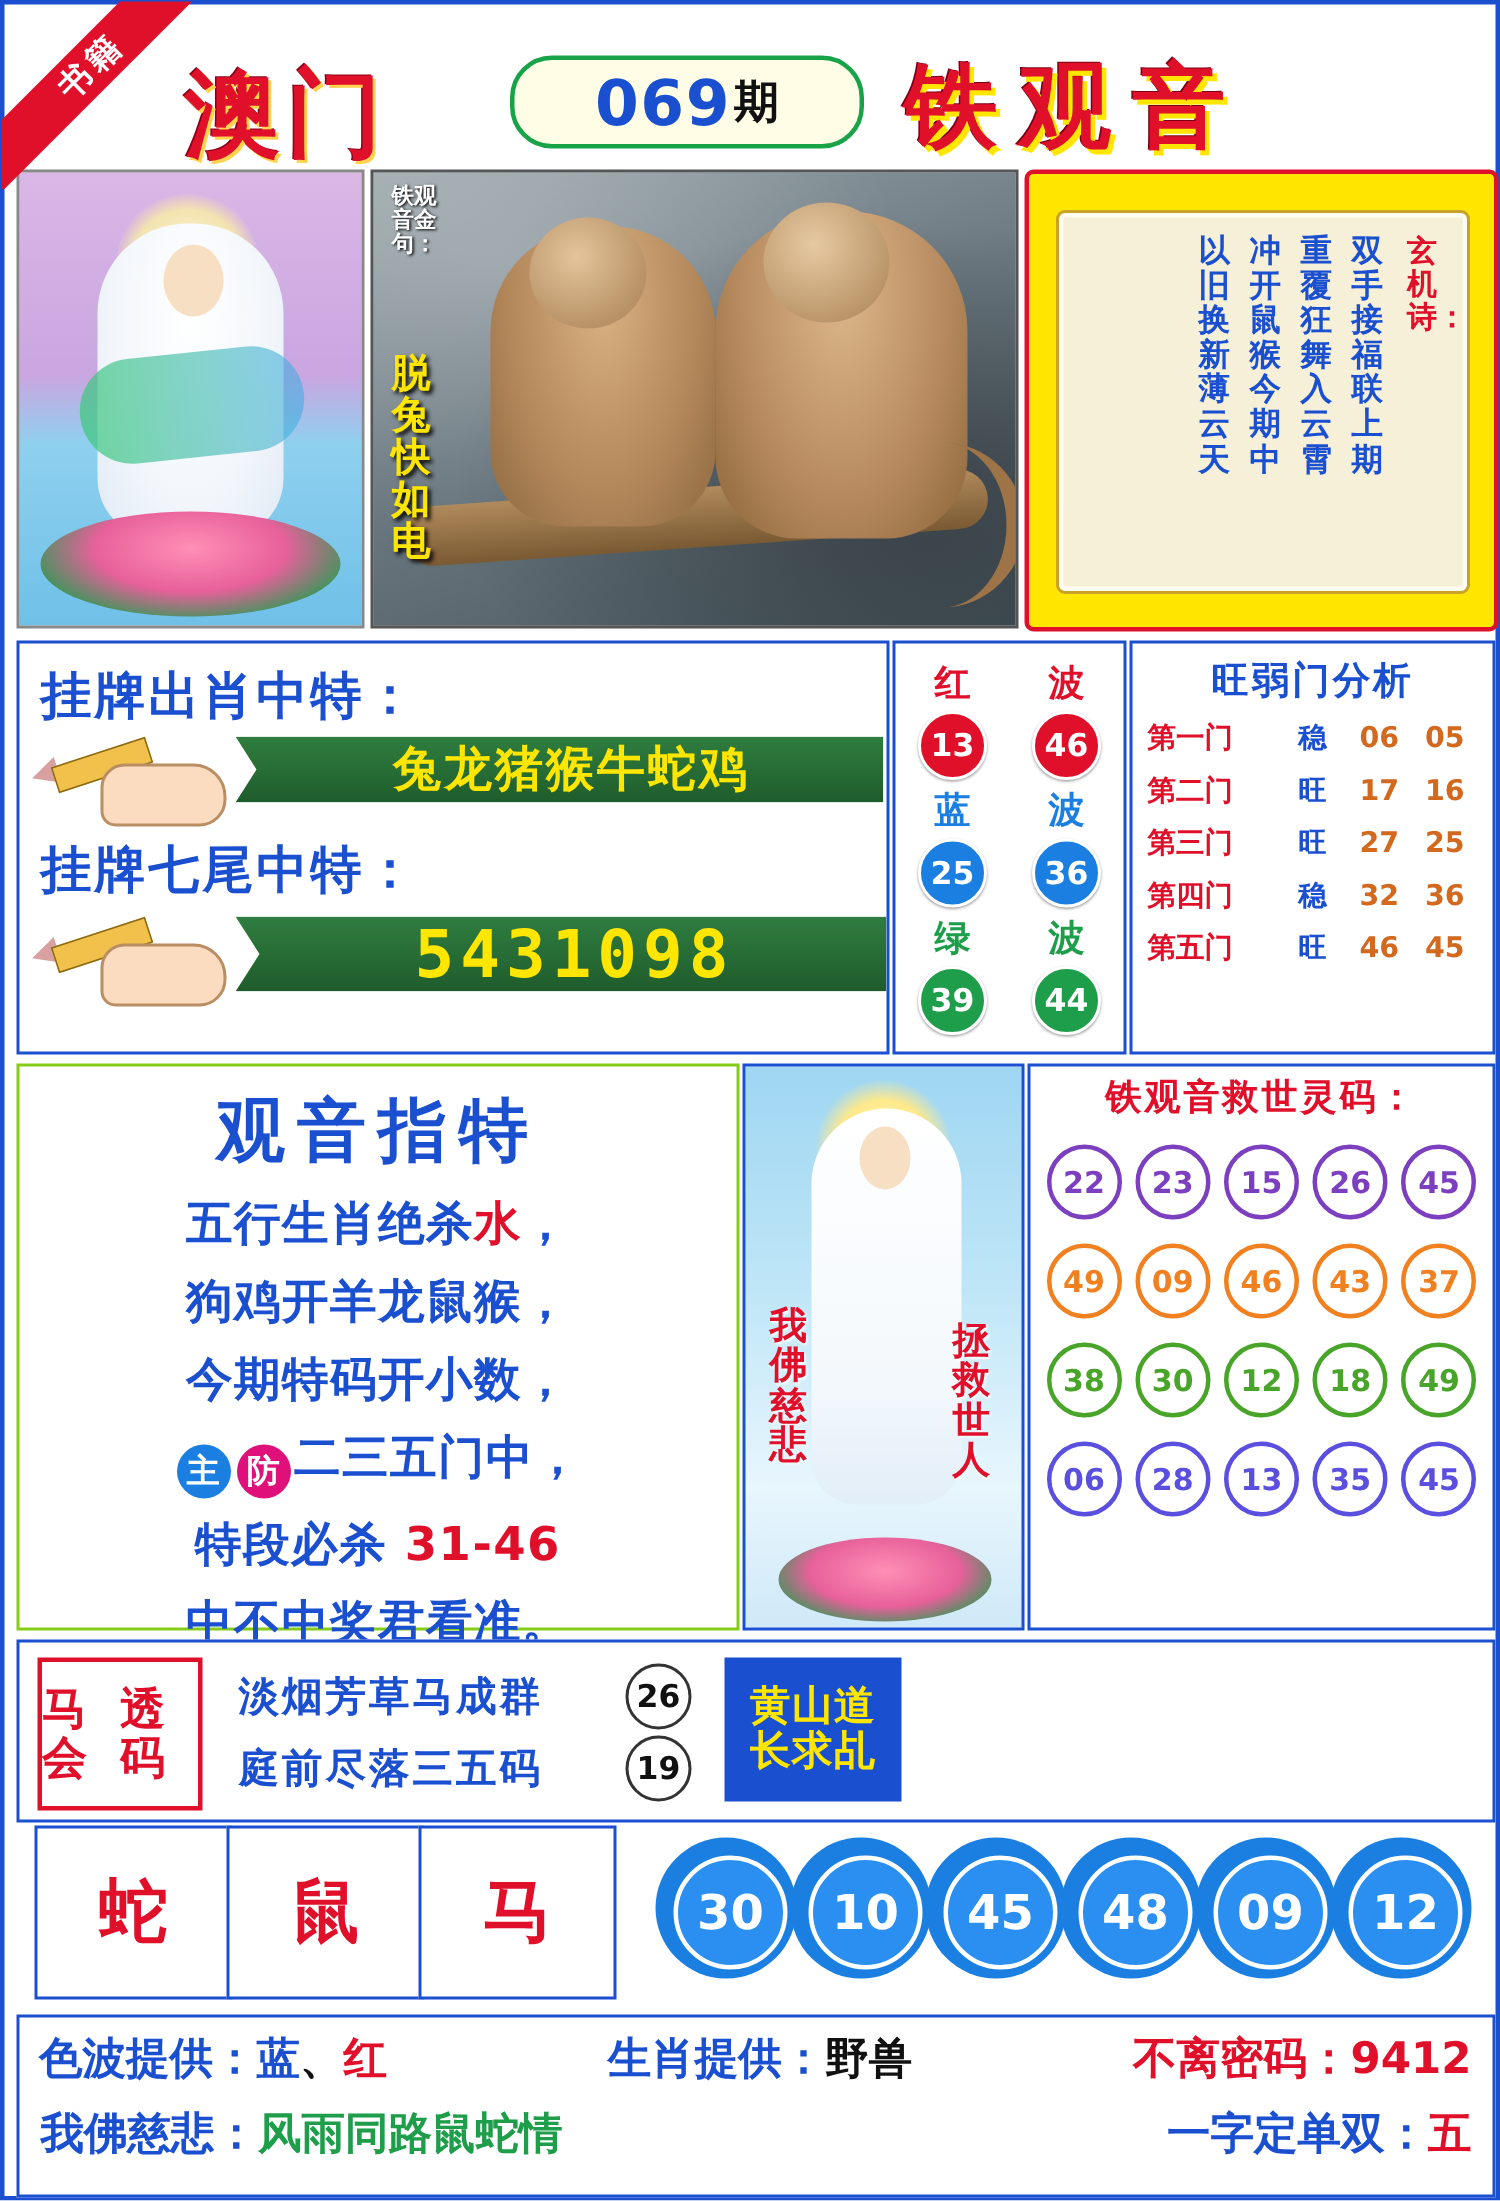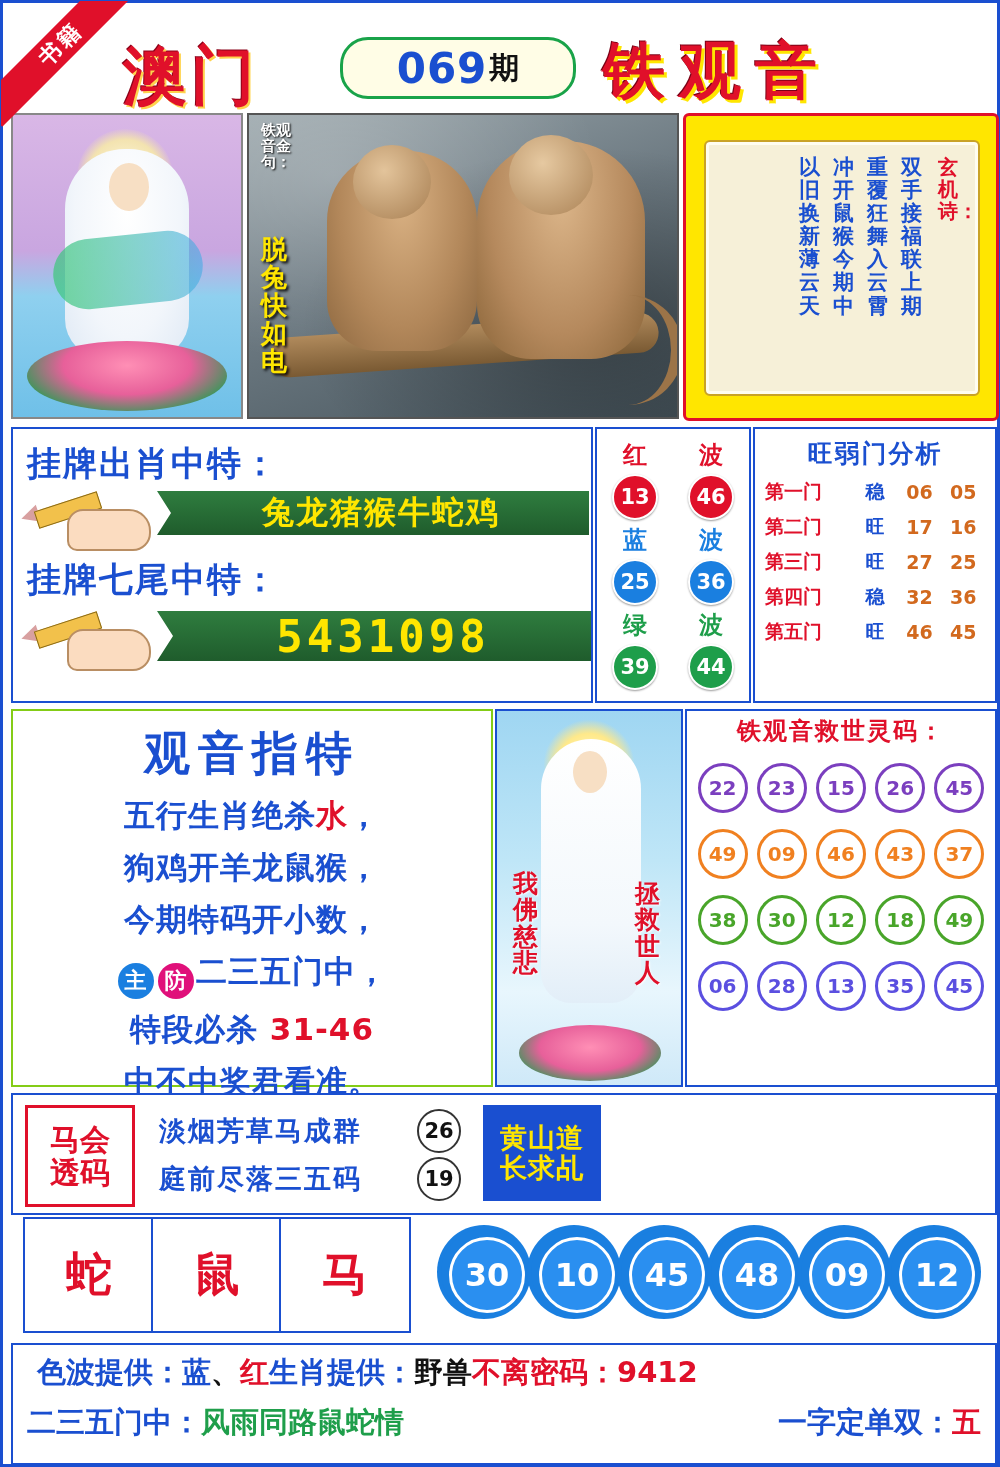--- a/index.html
+++ b/index.html
@@ -228,21 +228,21 @@
   }
   .cb-purple{border:3px solid #7b3fbf;color:#7b3fbf;}
   .cb-orange{border:3px solid #f08020;color:#f08020;}
   .cb-green{border:3px solid #49a52a;color:#49a52a;}
   .cb-violet{border:3px solid #5b4fe0;color:#5b4fe0;}
   
   .sec4{position:absolute;left:8px;top:1090px;width:982px;height:244px;}
   .s4-box{position:absolute;left:0;top:0;width:982px;height:118px;border:2px solid #1a4fd0;background:#fff;}
   .mh-tag{
     position:absolute;left:12px;top:10px;width:104px;height:96px;border:3px solid #e0102a;
-    display:flex;flex-direction:column;align-items:center;justify-content:center;
+    display:flex;flex-direction:row;align-items:center;justify-content:center;
     color:#e0102a;font-size:30px;font-weight:bold;line-height:1.1;
   }
   .mh-line{position:absolute;font-size:27px;font-weight:bold;color:#1a4fd0;letter-spacing:2px;}
   .mh-num{
     position:absolute;width:40px;height:40px;border-radius:50%;border:2px solid #333;
     display:flex;align-items:center;justify-content:center;font-size:21px;font-weight:bold;color:#111;
   }
   .hs-tag{
     position:absolute;left:470px;top:10px;width:118px;height:96px;background:#1a4fd0;
     display:flex;flex-direction:column;align-items:center;justify-content:center;
@@ -265,21 +265,21 @@
     box-shadow:0 0 0 4px #1a7fe0;
   }
   .gear-ball .inner{
     position:absolute;left:8px;top:8px;width:70px;height:70px;border-radius:50%;
     background:#2a8ff0;border:3px solid #fff;
     display:flex;align-items:center;justify-content:center;
     color:#fff;font-size:32px;font-weight:bold;
   }
   
   .footer{position:absolute;left:8px;top:1340px;width:982px;height:118px;border:2px solid #1a4fd0;background:#fff;}
-  .f-row{display:flex;align-items:center;justify-content:flex-start;padding:8px 14px 0 24px;font-size:29px;font-weight:bold;}
+  .f-row{display:flex;align-items:center;justify-content:space-between;padding:8px 14px 0 13px;font-size:29px;font-weight:bold;}
   .f-blue{color:#1a4fd0;}
   .f-red{color:#e0102a;}
   .f-green{color:#1e9e4a;}
   .f-dark{color:#111;}
   .f-row2{display:flex;align-items:center;justify-content:space-between;padding:10px 14px 0 14px;font-size:29px;font-weight:bold;}
 </style>
 </head>
 <body>
 
 <div class="page">
@@ -542,21 +542,21 @@
       </span>
       <span>
         <span class="f-blue">生肖提供：</span><span class="f-dark">野兽</span>
       </span>
       <span>
         <span class="f-red">不离密码：</span><span class="f-red">9412</span>
       </span>
     </div>
     <div class="f-row2">
       <span>
-        <span class="f-blue">二三五门中：</span><span class="f-green">风雨同路鼠蛇情</span>
+        <span class="f-blue">我佛慈悲：</span><span class="f-green">风雨同路鼠蛇情</span>
       </span>
       <span>
         <span class="f-blue">一字定单双：</span><span class="f-red">五</span>
       </span>
     </div>
   </div>
 
 </div>
 
 </body></html>

